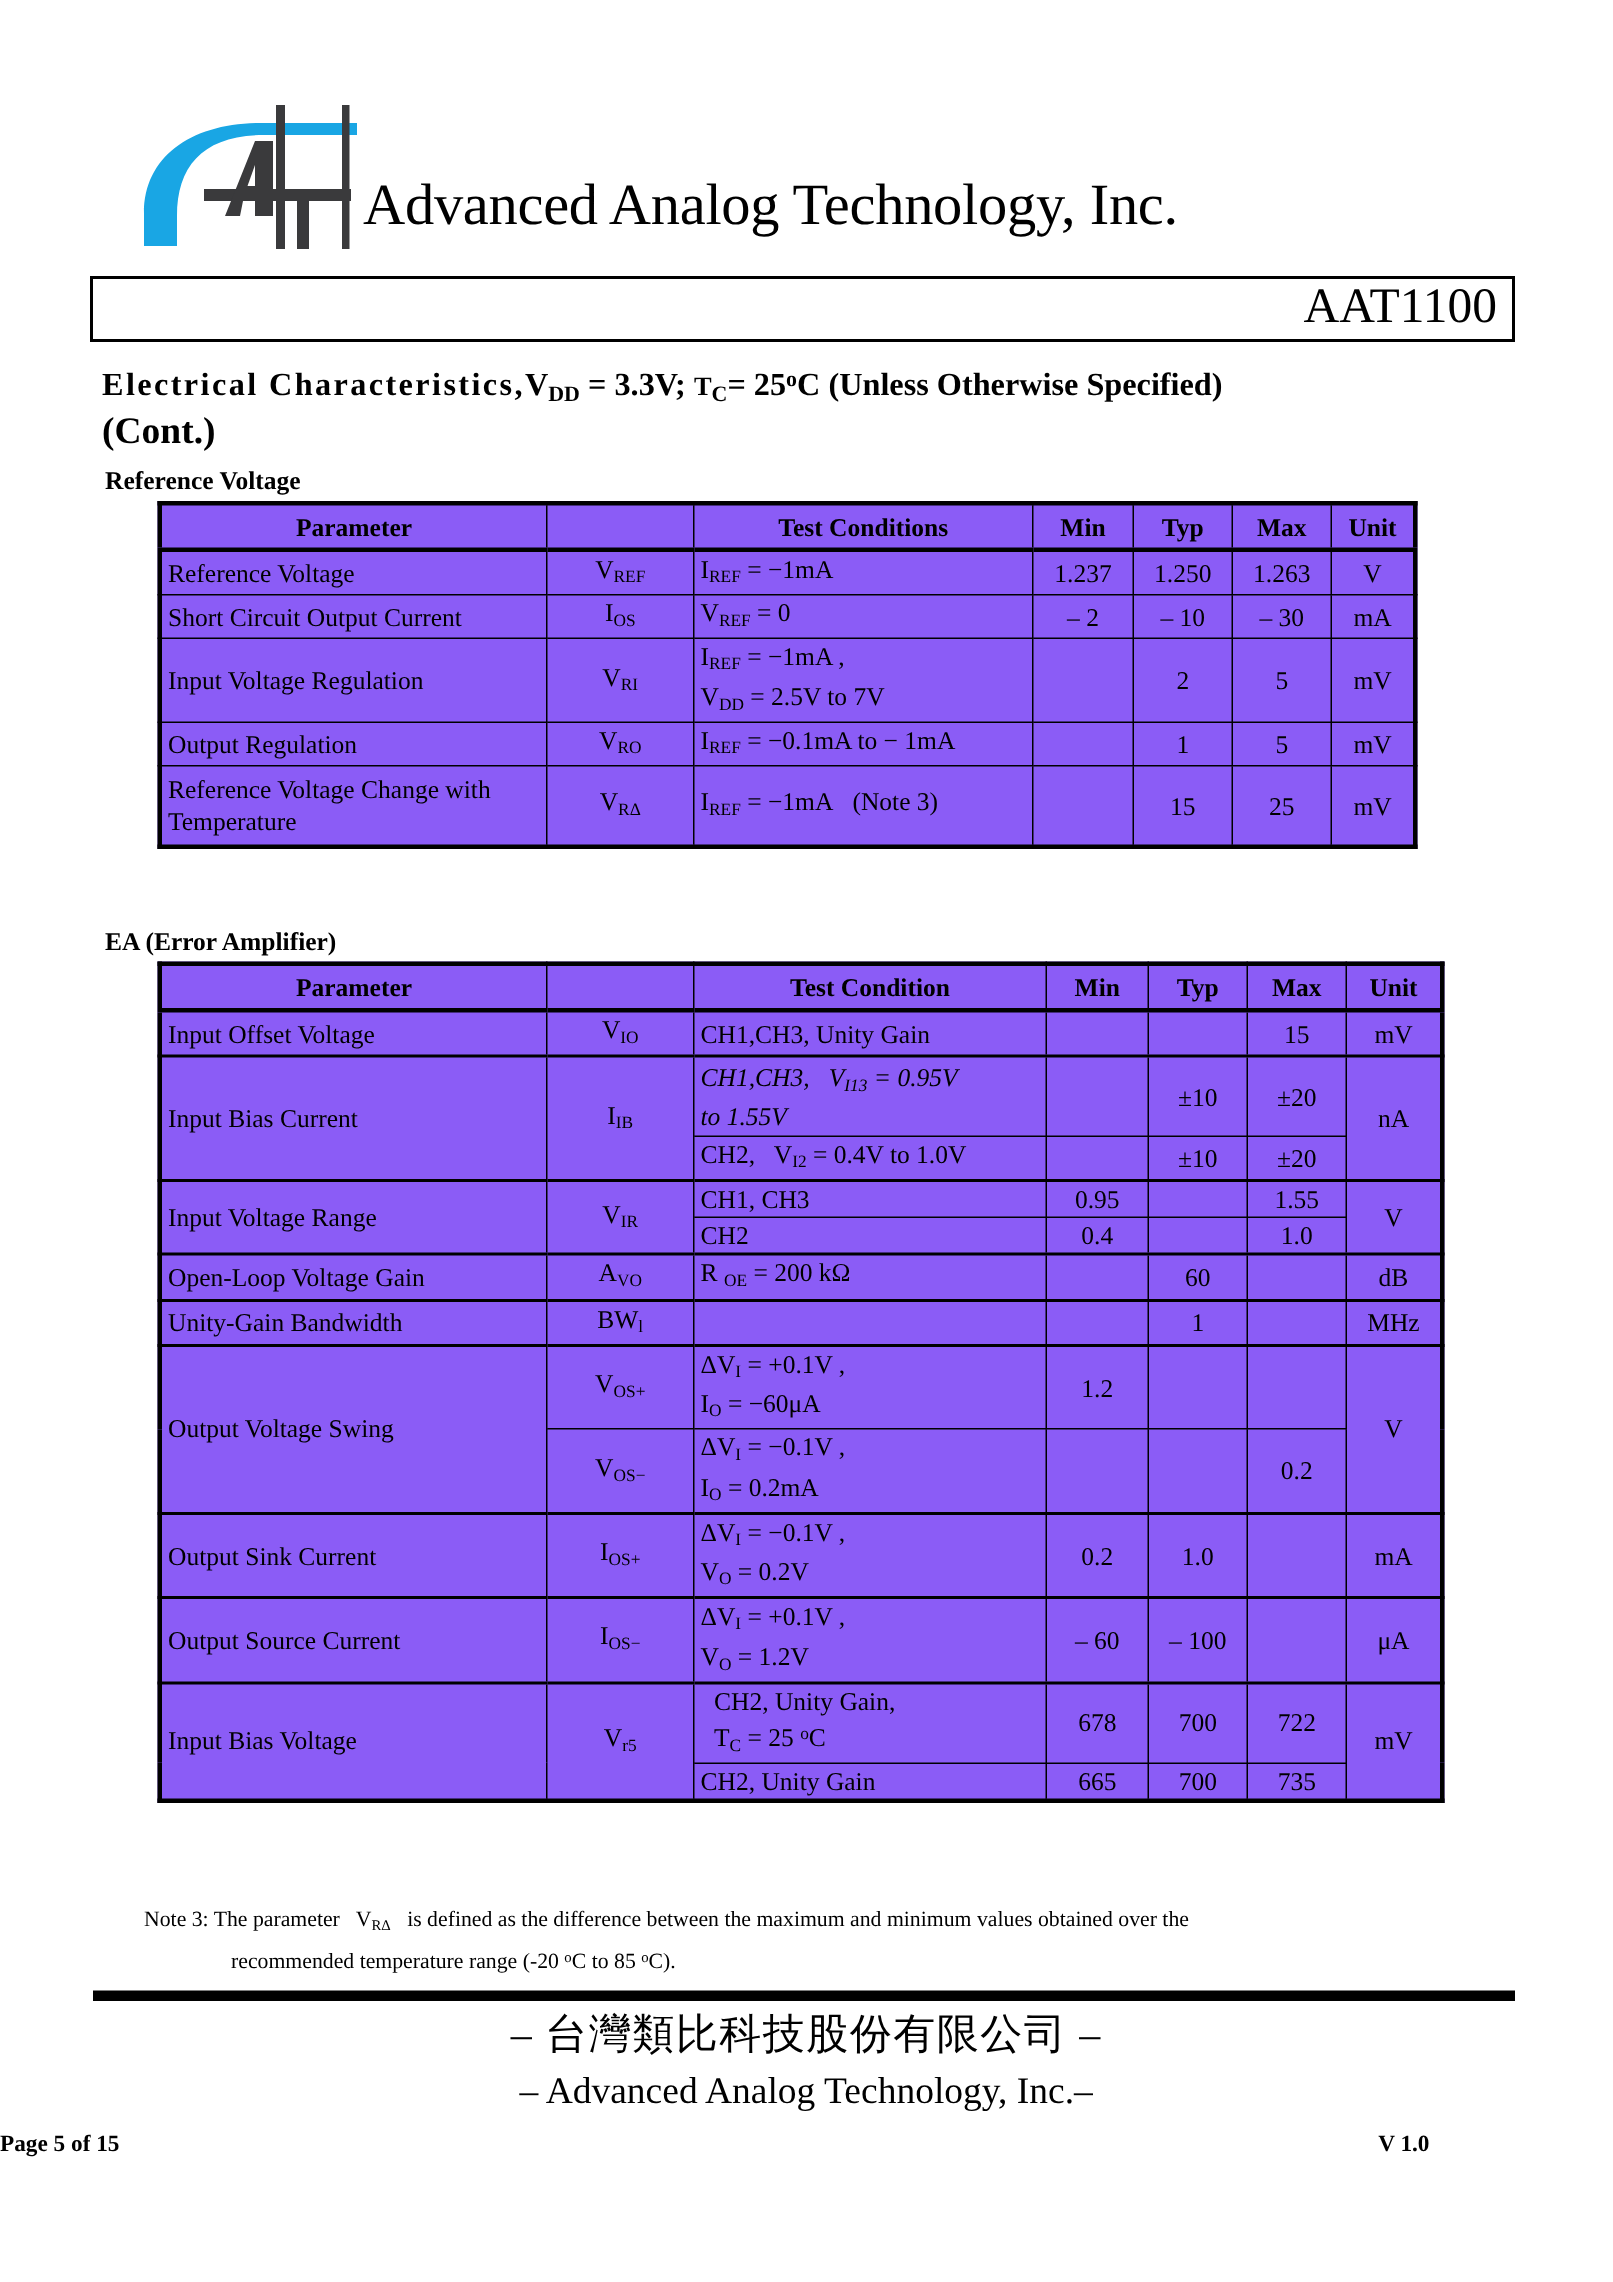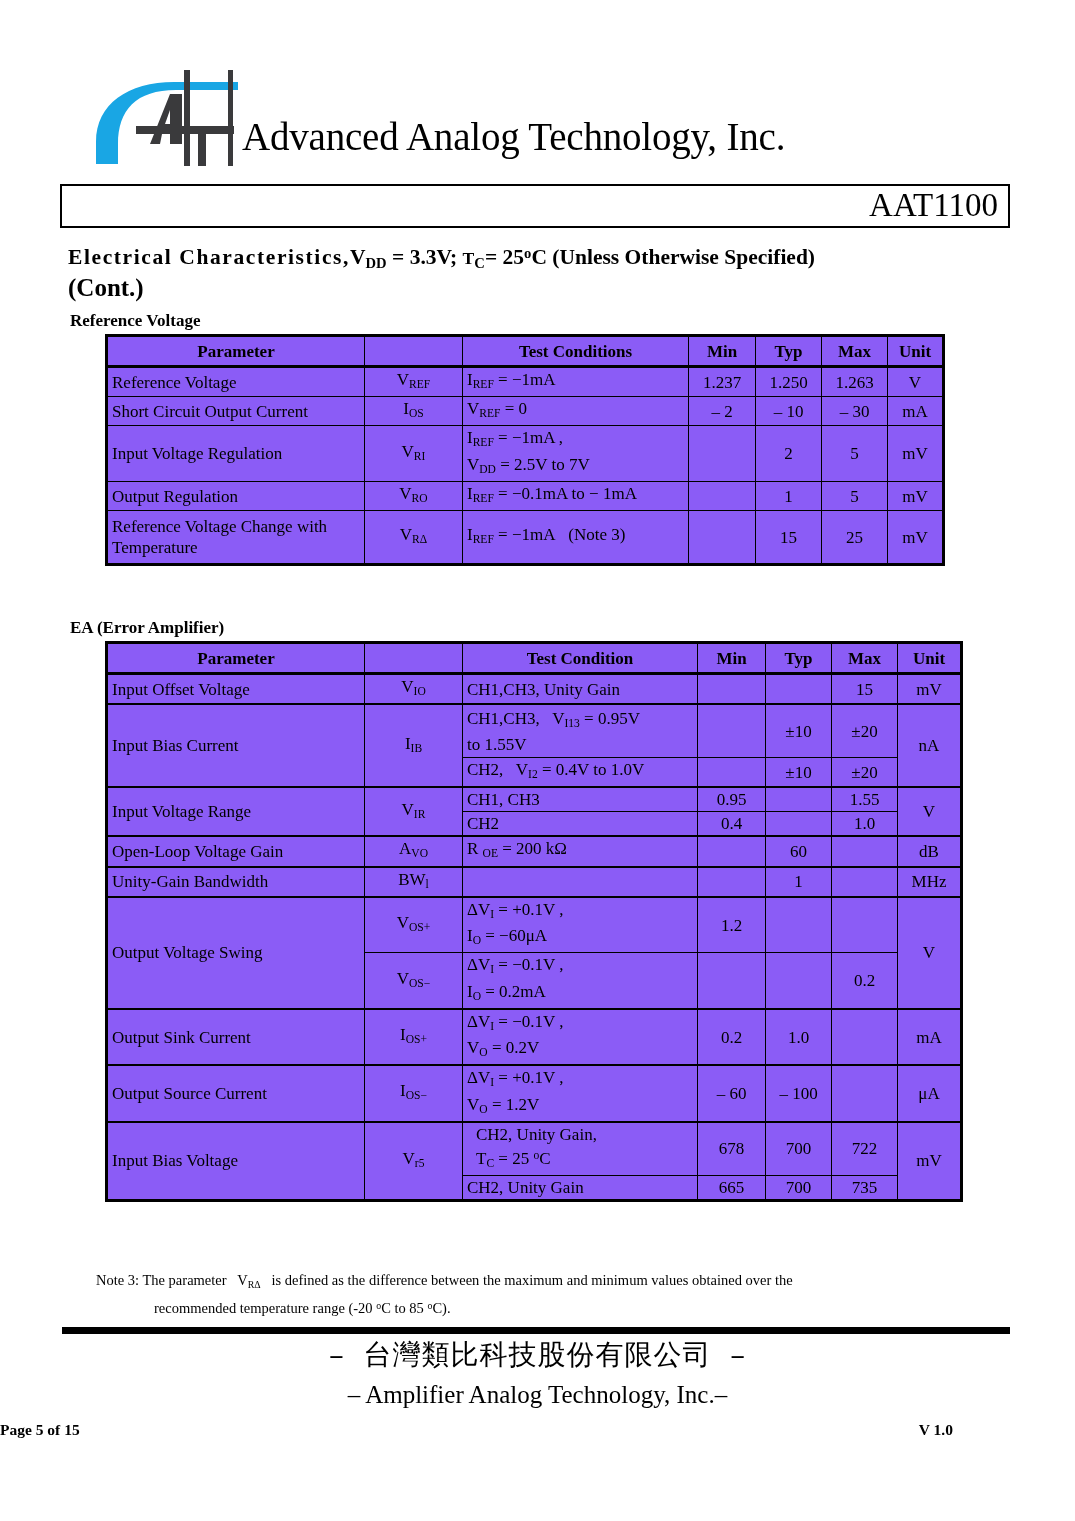--- a/index.html
+++ b/index.html
@@ -157,21 +157,21 @@
     height: 7px;
     background: #000;
   }
   .foot-cn {
     position: absolute;
     left: 0; right: 0;
     top: 1339px;
     text-align: center;
     font-size: 28px;
     line-height: 36px;
-    font-family: Liberation Mono, monospace;
+    font-family: Liberation Serif, serif;
     letter-spacing: 1px;
   }
   .foot-en {
     position: absolute;
     left: 0; right: 0;
     top: 1379px;
     text-align: center;
     font-size: 25px;
     line-height: 32px;
   }
@@ -334,21 +334,21 @@
           <td class="c-sym" rowspan="1">V<sub>IO</sub></td>
           <td class="c-cond">CH1,CH3, Unity Gain</td>
           <td class="c-num"></td>
           <td class="c-num"></td>
           <td class="c-num">15</td>
           <td class="c-unit" rowspan="1">mV</td>
         </tr>
         <tr class="thickrow">
           <td class="c-param" rowspan="2">Input Bias Current</td>
           <td class="c-sym" rowspan="2">I<sub>IB</sub></td>
-          <td class="c-cond two-line" style="height: 50px;">CH1,CH3,&nbsp;&nbsp; V<sub>I13</sub> = 0.95V<br>to 1.55V</td>
+          <td class="c-cond two-line" style="height: 50px; font-style: italic;">CH1,CH3,&nbsp;&nbsp; V<sub>I13</sub> = 0.95V<br>to 1.55V</td>
           <td class="c-num"></td>
           <td class="c-num">±10</td>
           <td class="c-num">±20</td>
           <td class="c-unit" rowspan="2">nA</td>
         </tr>
         <tr>
           <td class="c-cond">CH2,&nbsp;&nbsp; V<sub>I2</sub> = 0.4V to 1.0V</td>
           <td class="c-num"></td>
           <td class="c-num">±10</td>
           <td class="c-num">±20</td>
@@ -438,17 +438,17 @@
       </tbody>
   </table>
 
   <div class="note">
     <div>Note 3: The parameter&nbsp;&nbsp; V<sub>RΔ</sub>&nbsp;&nbsp; is defined as the difference between the maximum and minimum values obtained over the</div>
     <div class="note-l2">recommended temperature range (-20 <sup>o</sup>C to 85 <sup>o</sup>C).</div>
   </div>
 
   <div class="foot-rule"></div>
   <div class="foot-cn">–  台灣類比科技股份有限公司  –</div>
-  <div class="foot-en">–   Amplifier Analog Technology, Inc.–</div>
+  <div class="foot-en">–   Advanced Analog Technology, Inc.–</div>
   <div class="foot-page">Page 5 of 15</div>
   <div class="foot-ver">V 1.0</div>
 
 </div>
 
 </body></html>

